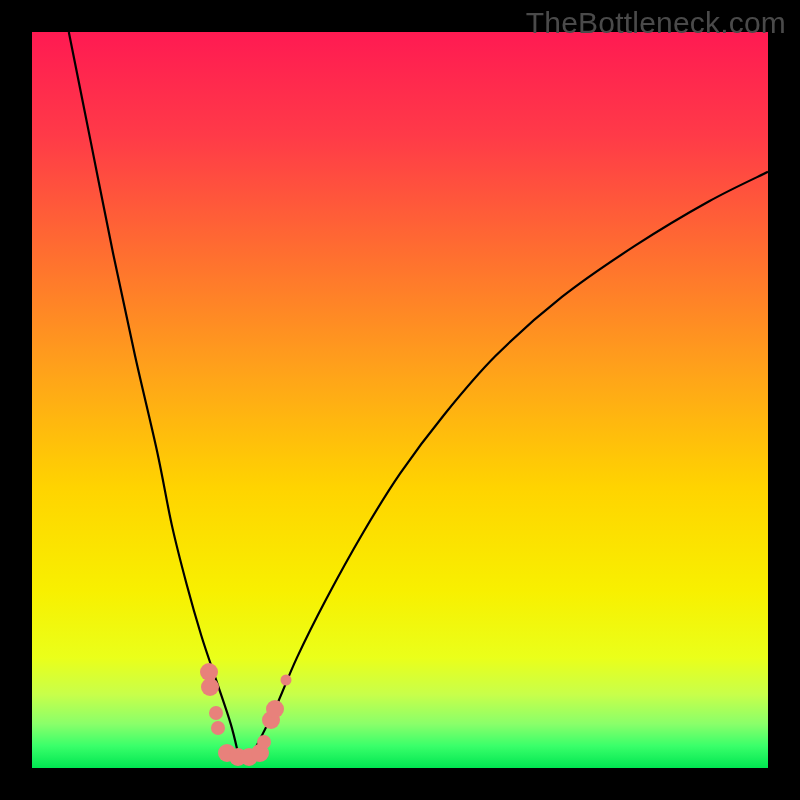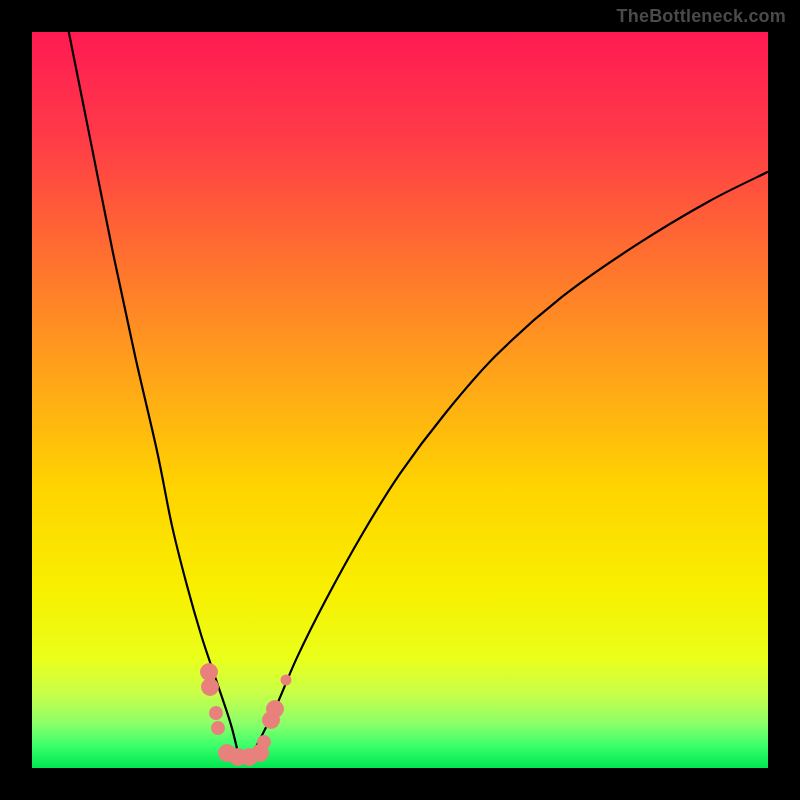--- a/index.html
+++ b/index.html
@@ -9,22 +9,22 @@
     background: #000;
     position: relative;
     overflow: hidden;
     font-family: Arial, Helvetica, sans-serif;
   }
   .watermark {
     position: absolute;
     top: 6px;
     right: 14px;
     color: #4a4a4a;
-    font-size: 18px;
-    font-weight: 700;
+    font-size: 30px;
+    font-weight: 400;
     letter-spacing: 0.2px;
     z-index: 10;
   }
   .plot-outer {
     position: absolute;
     top: 32px;
     left: 32px;
     width: 736px;
     height: 736px;
     background: #000;

